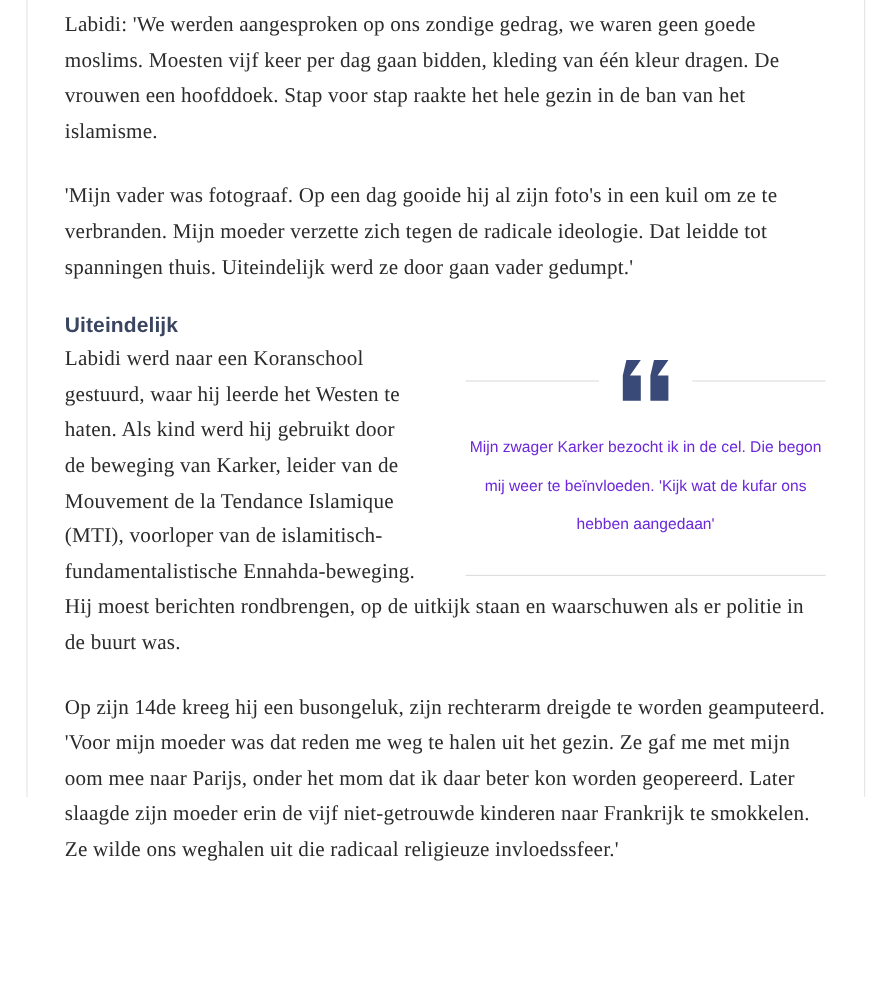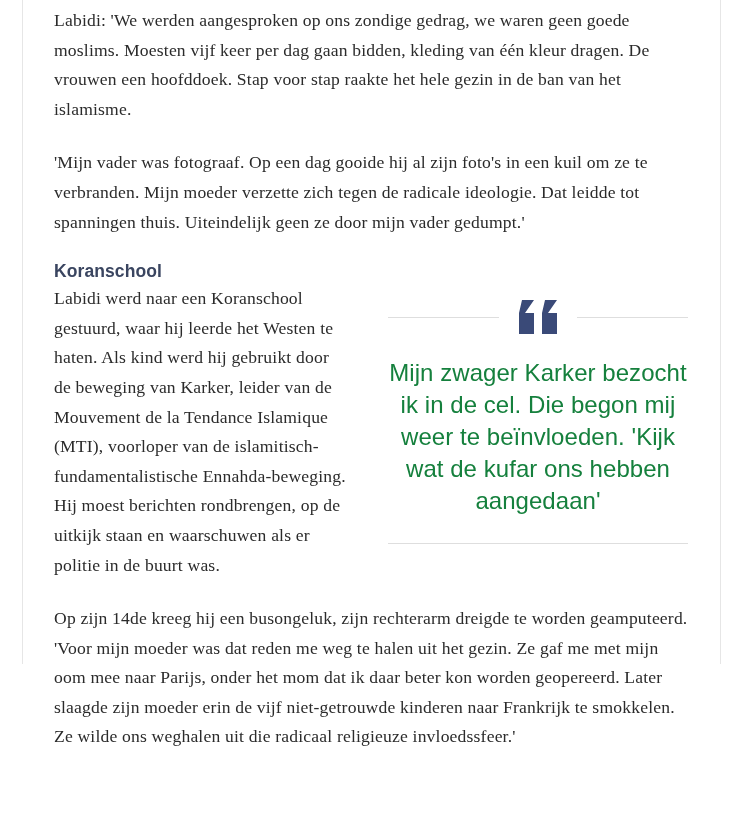--- a/index.html
+++ b/index.html
@@ -85,56 +85,56 @@
   }
   .pq-mark {
     flex: 0 0 auto;
     padding: 0 16px;
     line-height: 0;
   }
   .pq-mark svg { display: block; }
 
   .pq-text {
     font-family: "Liberation Sans", "DejaVu Sans", sans-serif;
-    font-size: 24px;
+    font-size: 13px;
     line-height: 32px;
-    color: #15803d;
+    color: #6d28d9;
     margin: 0;
     letter-spacing: 0.002em;
   }
 </style>
 </head>
 <body>
 
 <div id="page">
 
   <div class="rule-left"></div>
   <div class="rule-right"></div>
 
   <div class="article">
 
     <p class="body-par">Labidi: 'We werden aangesproken op ons zondige gedrag, we waren geen goede moslims. Moesten vijf keer per dag gaan bidden, kleding van één kleur dragen. De vrouwen een hoofddoek. Stap voor stap raakte het hele gezin in de ban van het islamisme.</p>
 
-    <p class="body-par">'Mijn vader was fotograaf. Op een dag gooide hij al zijn foto's in een kuil om ze te verbranden. Mijn moeder verzette zich tegen de radicale ideologie. Dat leidde tot spanningen thuis. Uiteindelijk geen ze door mijn vader gedumpt.'</p>
+    <p class="body-par">'Mijn vader was fotograaf. Op een dag gooide hij al zijn foto's in een kuil om ze te verbranden. Mijn moeder verzette zich tegen de radicale ideologie. Dat leidde tot spanningen thuis. Uiteindelijk werd ze door gaan vader gedumpt.'</p>
 
     <aside class="pullquote">
       <div class="pq-markrow">
         <span class="pq-line"></span>
         <span class="pq-mark">
           <svg width="46" height="38" viewBox="0 0 46 38" aria-hidden="true">
             <path d="M4 15 L4 36 L19 36 L19 15 L10 15 L19 2 L7 2 Z" fill="#3a4a78"></path>
             <path d="M27 15 L27 36 L42 36 L42 15 L33 15 L42 2 L30 2 Z" fill="#3a4a78"></path>
           </svg>
         </span>
         <span class="pq-line"></span>
       </div>
       <p class="pq-text">Mijn zwager Karker bezocht ik in de cel. Die begon mij weer te beïnvloeden. 'Kijk wat de kufar ons hebben aangedaan'</p>
     </aside>
 
-    <h2 class="section-heading">Koranschool</h2>
+    <h2 class="section-heading">Uiteindelijk</h2>
 
     <p class="body-par">Labidi werd naar een Koranschool gestuurd, waar hij leerde het Westen te haten. Als kind werd hij gebruikt door de beweging van Karker, leider van de Mouvement de la Tendance Islamique (MTI), voorloper van de islamitisch-fundamentalistische Ennahda-beweging. Hij moest berichten rondbrengen, op de uitkijk staan en waarschuwen als er politie in de buurt was.</p>
 
 
     <p class="body-par">Op zijn 14de kreeg hij een busongeluk, zijn rechterarm dreigde te worden geamputeerd. 'Voor mijn moeder was dat reden me weg te halen uit het gezin. Ze gaf me met mijn oom mee naar Parijs, onder het mom dat ik daar beter kon worden geopereerd. Later slaagde zijn moeder erin de vijf niet-getrouwde kinderen naar Frankrijk te smokkelen. Ze wilde ons weghalen uit die radicaal religieuze invloedssfeer.'</p>
 
   </div>
 </div>
 
 </body></html>

